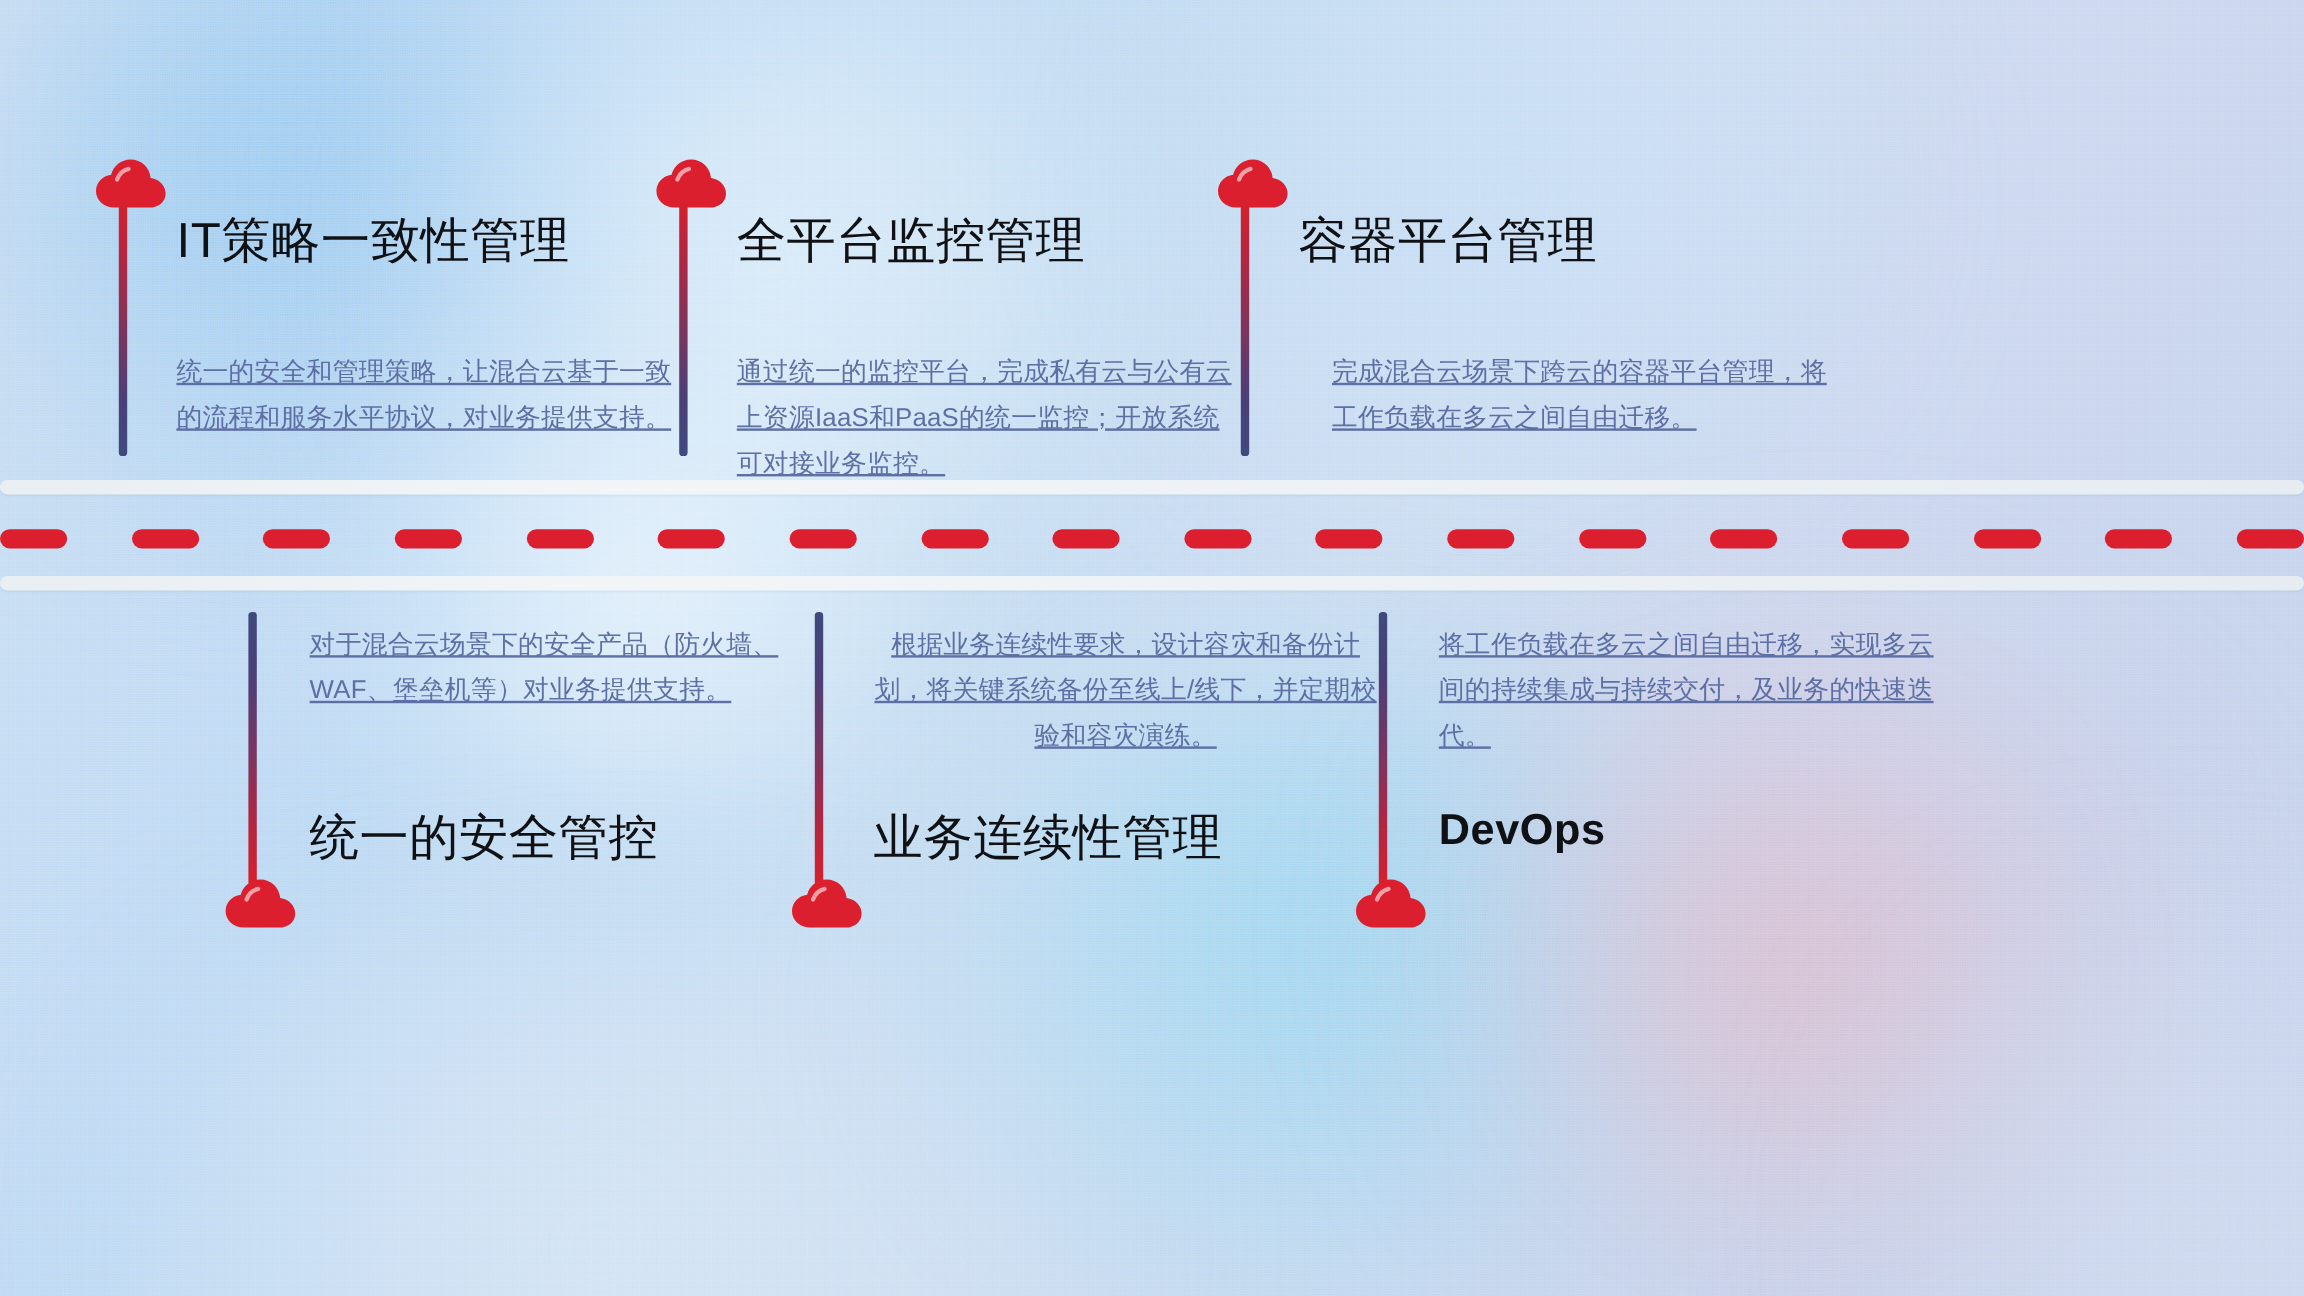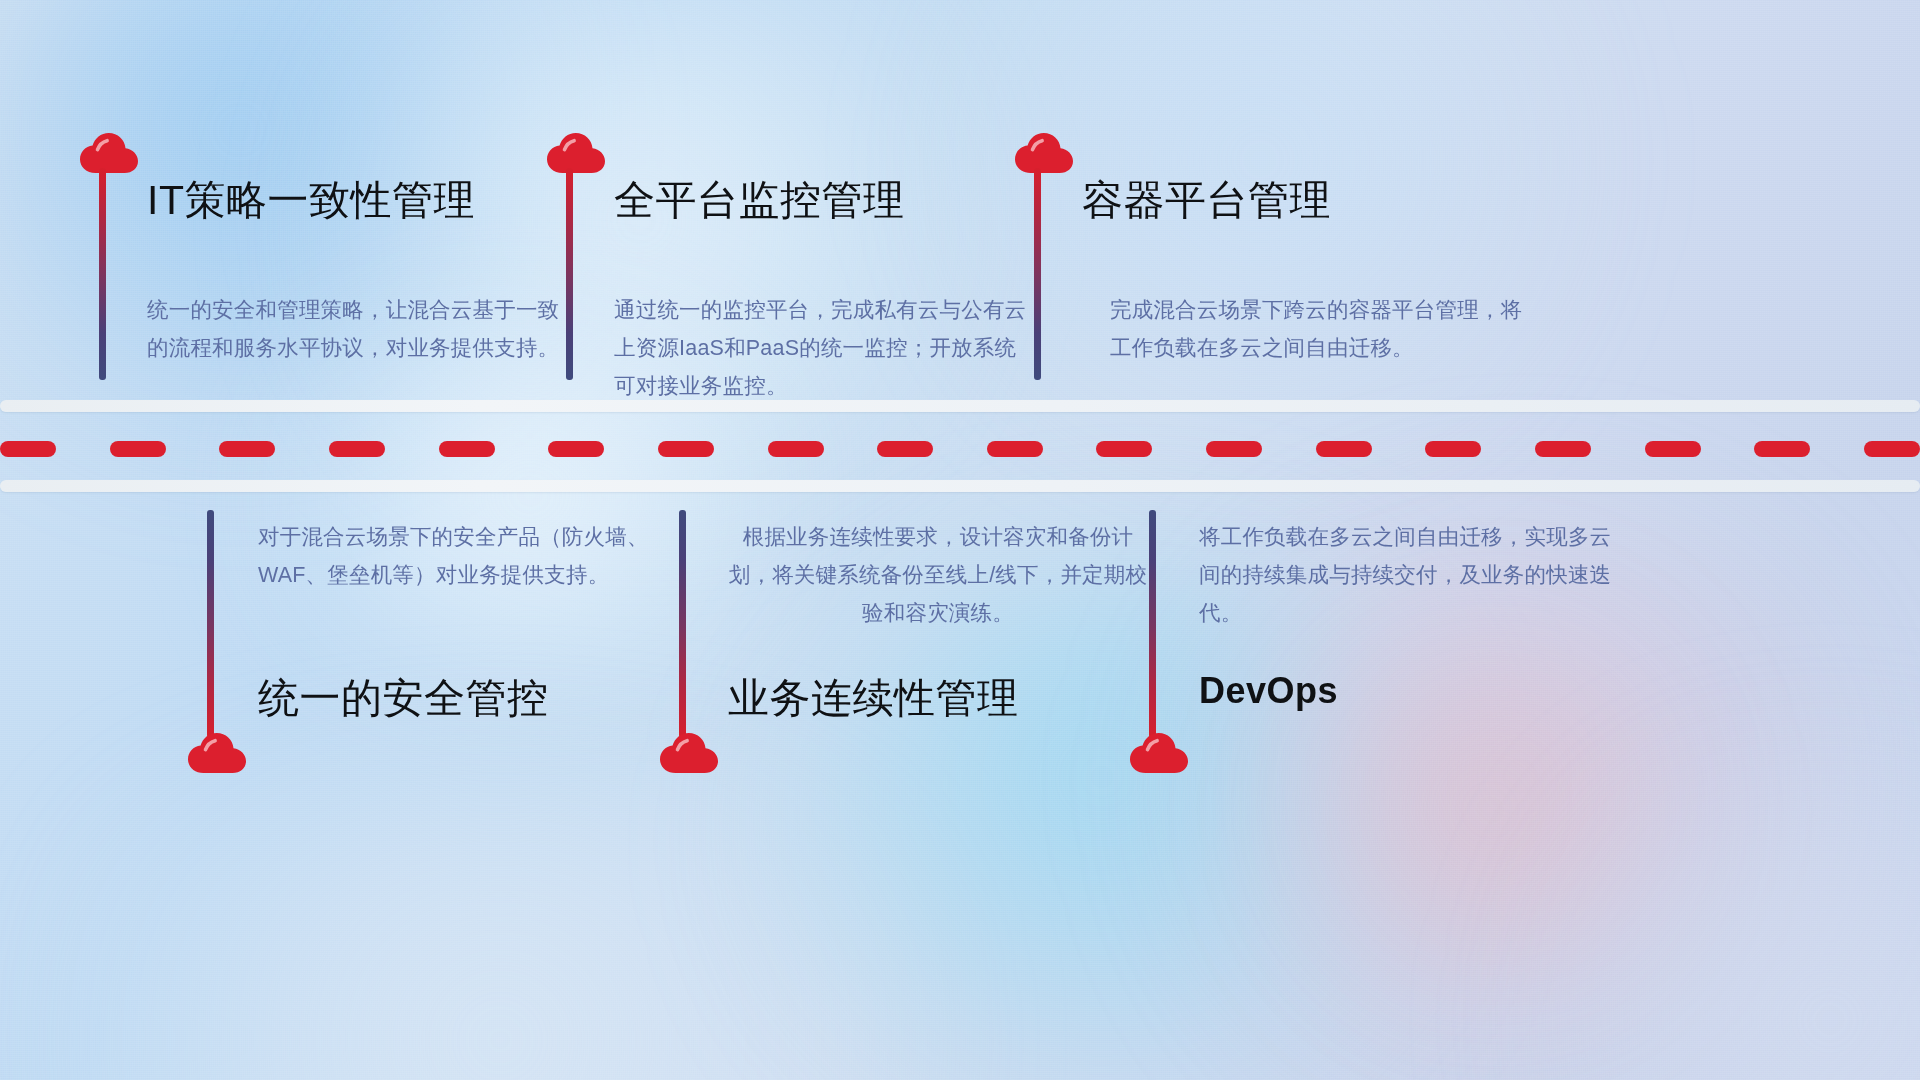--- a/index.html
+++ b/index.html
@@ -100,21 +100,21 @@
     position:absolute;
     font-size:41px;font-weight:400;color:#0f1114;
     letter-spacing:.5px;white-space:nowrap;line-height:1;
   }
   .heading.latin{font-size:36px;font-weight:600;}
   .body{
     position:absolute;
     font-size:21.5px;line-height:38px;color:#5d6fa4;
     letter-spacing:.2px;
   }
-  .body.wide{width:420px;}
+  .body.wide{width:420px;text-decoration:underline;}
 </style>
 </head>
 <body>
 
 <div id="stage">
 
   <div class="bg bg-base"></div>
   <div class="blob blob-a"></div>
   <div class="blob blob-b"></div>
   <div class="blob blob-c"></div>

